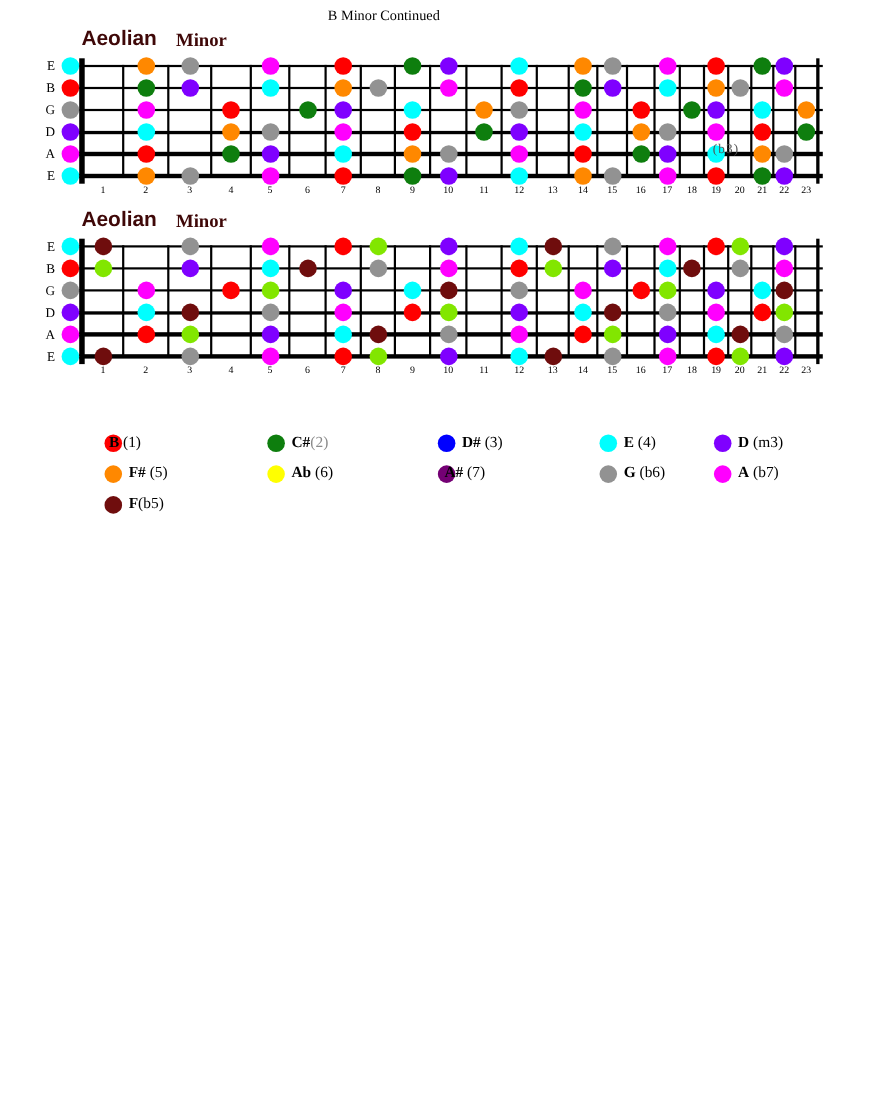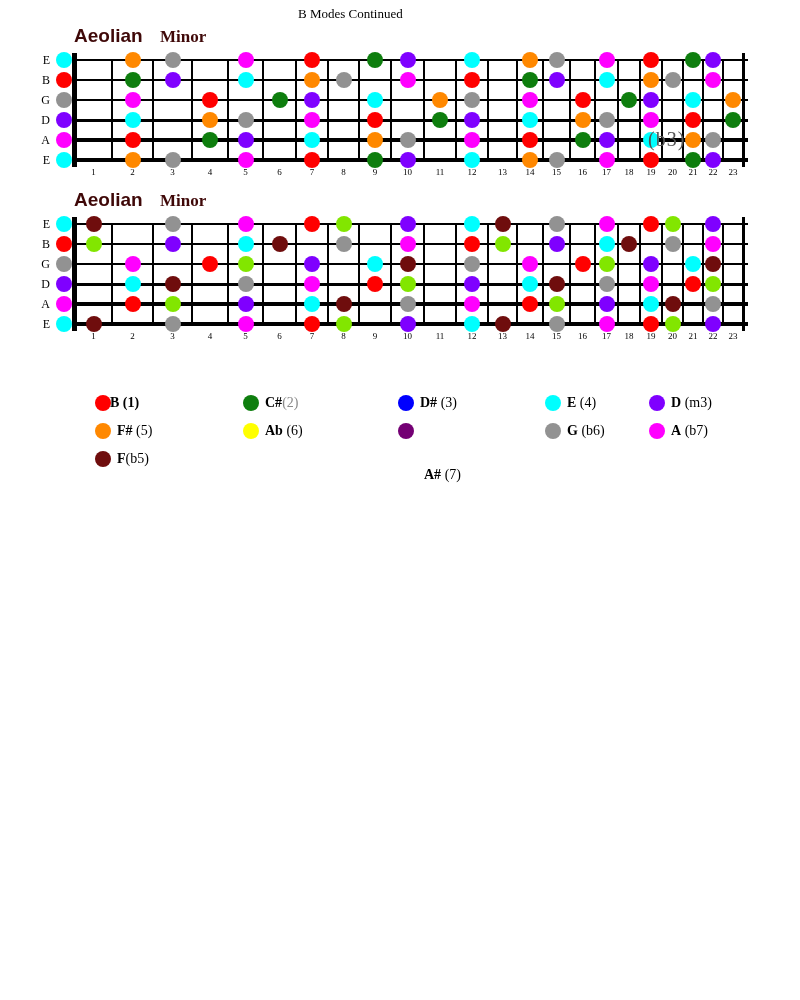--- a/index.html
+++ b/index.html
@@ -10,29 +10,29 @@
   .mode-name{font-family:"Liberation Sans",sans-serif;font-size:19px;font-weight:bold;
              color:#3f0808;white-space:nowrap;}
   .mode-sub{font-size:17px;font-weight:bold;color:#3f0808;white-space:nowrap;}
   .nut{width:5px;background:#000;}
   .endline{width:3px;background:#000;}
   .fret{width:2px;background:#000;}
   .string{background:#000;}
   .string-label{font-size:12px;width:18px;text-align:right;line-height:16px;}
   .fret-num{font-size:9px;width:20px;text-align:center;line-height:10px;}
   .dot{width:16px;height:16px;border-radius:50%;}
-  .annotation{font-size:20px;color:#555;white-space:nowrap;letter-spacing:1px;}
+  .annotation{font-size:12px;color:#555;white-space:nowrap;letter-spacing:1px;}
   .legend-label{font-size:14px;line-height:20px;white-space:nowrap;}
   .legend-label b{font-family:"Liberation Serif",serif;}
   .muted{color:#8a8a8a;}
 </style>
 </head>
 <body>
 
-<div class="abs title" style="left:298px;top:6px;">B Modes Continued</div>
+<div class="abs title" style="left:298px;top:6px;">B Minor Continued</div>
 
 <div id="diagram">
     <div class="abs mode-name" style="left: 74px; top: 25px;">Aeolian</div>
     <div class="abs mode-sub" style="left: 160px; top: 27px;">Minor</div>
     <div class="abs nut" style="left: 72px; top: 53px; height: 114px;"></div>
     <div class="abs endline" style="left: 742px; top: 53px; height: 114px;"></div>
     <div class="abs string" style="left: 72px; width: 676px; height: 2px; top: 59px;"></div>
     <div class="abs string-label" style="left: 32px; top: 52px;">E</div>
     <div class="abs string" style="left: 72px; width: 676px; height: 2px; top: 79px;"></div>
     <div class="abs string-label" style="left: 32px; top: 72px;">B</div>
@@ -313,34 +313,34 @@
     <div class="abs dot" style="left: 335.5px; top: 316px; background: rgb(130, 230, 0);"></div>
     <div class="abs dot" style="left: 399.5px; top: 316px; background: rgb(127, 0, 255);"></div>
     <div class="abs dot" style="left: 464px; top: 316px; background: rgb(0, 255, 255);"></div>
     <div class="abs dot" style="left: 494.5px; top: 316px; background: rgb(111, 13, 13);"></div>
     <div class="abs dot" style="left: 548.5px; top: 316px; background: rgb(146, 146, 146);"></div>
     <div class="abs dot" style="left: 598.5px; top: 316px; background: rgb(255, 0, 255);"></div>
     <div class="abs dot" style="left: 643px; top: 316px; background: rgb(255, 0, 0);"></div>
     <div class="abs dot" style="left: 664.5px; top: 316px; background: rgb(130, 230, 0);"></div>
     <div class="abs dot" style="left: 705px; top: 316px; background: rgb(127, 0, 255);"></div>
     <div class="abs dot" style="left: 95px; top: 395px; background: rgb(255, 0, 0);"></div>
-    <div class="abs legend-label" style="left: 110px; top: 393px; font-weight: bold;"><b>B</b><span> (1)</span></div>
+    <div class="abs legend-label" style="left: 99px; top: 393px;"><b>B</b><span> (1)</span></div>
     <div class="abs dot" style="left: 243px; top: 395px; background: rgb(14, 126, 14);"></div>
     <div class="abs legend-label" style="left: 265px; top: 393px;"><b>C#</b><span class="muted">(2)</span></div>
     <div class="abs dot" style="left: 398px; top: 395px; background: rgb(0, 0, 255);"></div>
     <div class="abs legend-label" style="left: 420px; top: 393px;"><b>D#</b><span> (3)</span></div>
     <div class="abs dot" style="left: 545px; top: 395px; background: rgb(0, 255, 255);"></div>
     <div class="abs legend-label" style="left: 567px; top: 393px;"><b>E</b><span> (4)</span></div>
     <div class="abs dot" style="left: 649px; top: 395px; background: rgb(127, 0, 255);"></div>
     <div class="abs legend-label" style="left: 671px; top: 393px;"><b>D</b><span> (m3)</span></div>
     <div class="abs dot" style="left: 95px; top: 423px; background: rgb(255, 136, 0);"></div>
     <div class="abs legend-label" style="left: 117px; top: 421px;"><b>F#</b><span> (5)</span></div>
     <div class="abs dot" style="left: 243px; top: 423px; background: rgb(255, 255, 0);"></div>
     <div class="abs legend-label" style="left: 265px; top: 421px;"><b>Ab</b><span> (6)</span></div>
     <div class="abs dot" style="left: 398px; top: 423px; background: rgb(116, 0, 116);"></div>
-    <div class="abs legend-label" style="left: 424px; top: 421px; margin-top: 44px;"><b>A#</b><span> (7)</span></div>
+    <div class="abs legend-label" style="left: 404px; top: 421px;"><b>A#</b><span> (7)</span></div>
     <div class="abs dot" style="left: 545px; top: 423px; background: rgb(146, 146, 146);"></div>
     <div class="abs legend-label" style="left: 567px; top: 421px;"><b>G</b><span> (b6)</span></div>
     <div class="abs dot" style="left: 649px; top: 423px; background: rgb(255, 0, 255);"></div>
     <div class="abs legend-label" style="left: 671px; top: 421px;"><b>A</b><span> (b7)</span></div>
     <div class="abs dot" style="left: 95px; top: 451px; background: rgb(111, 13, 13);"></div>
     <div class="abs legend-label" style="left: 117px; top: 449px;"><b>F</b><span>(b5)</span></div>
   </div>
 
 </body></html>

